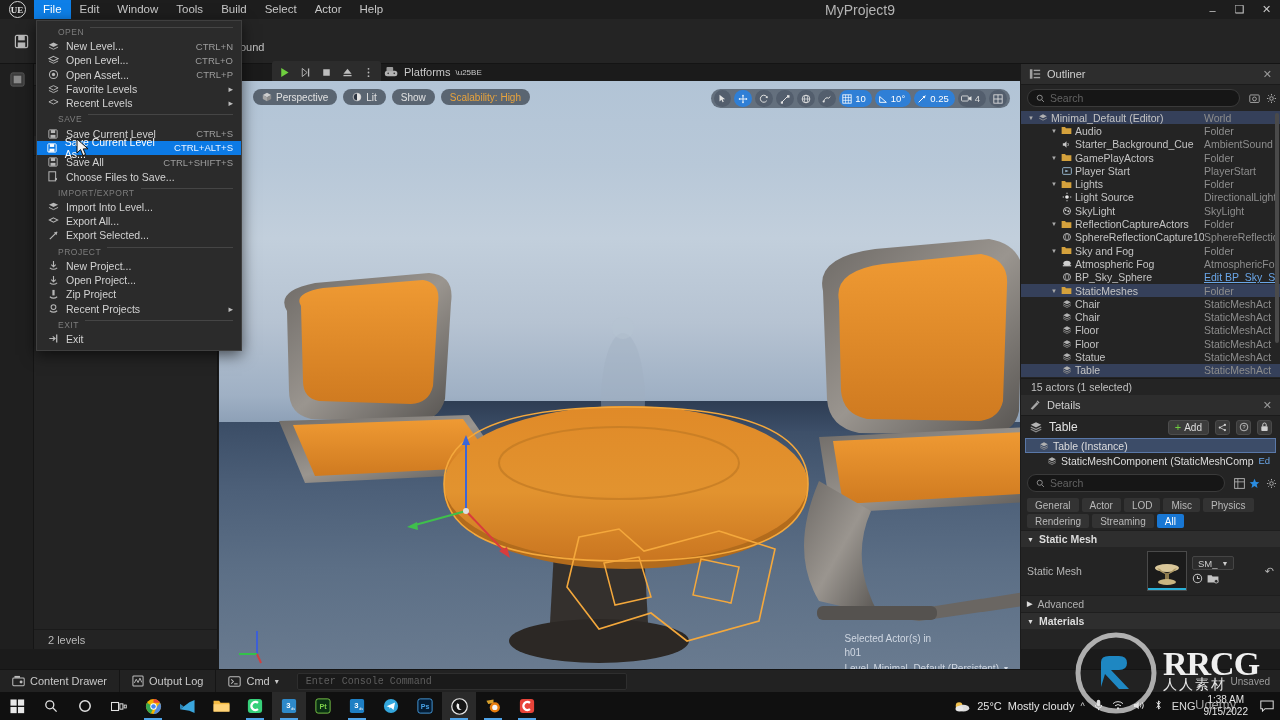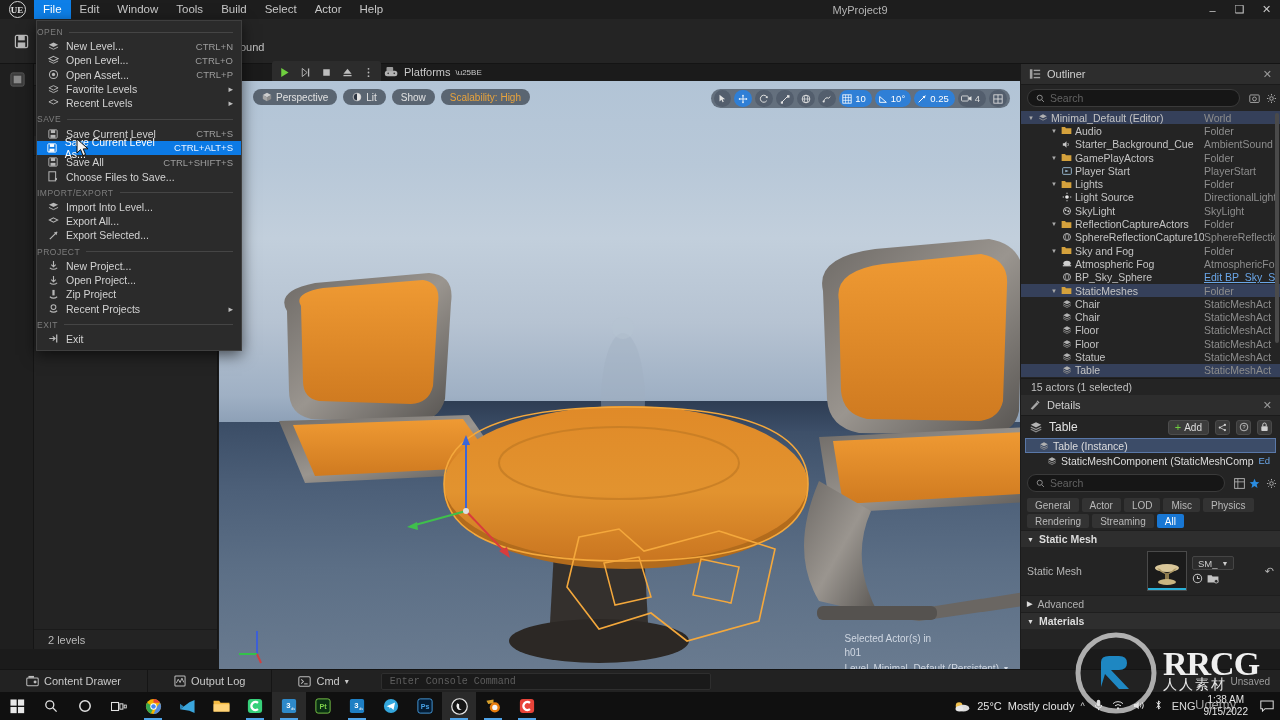--- a/index.html
+++ b/index.html
@@ -26,21 +26,21 @@
     border: 1.6px solid #d6d6d6; display: flex; align-items: center; justify-content: center;
     font-size: 9px; color: #e2e2e2; font-weight: bold; font-family: "Liberation Serif", serif;
   }
   .menubar { display: flex; align-items: center; height: 19px; }
   .menubar .mi {
     padding: 0 9px; height: 19px; line-height: 19px; font-size: 11.5px; color: #c8c8c8;
     cursor: default;
   }
   .menubar .mi.active { background: #0d7fe8; color: #fff; }
   .title-center {
-    position: absolute; left: 0; right: 0; text-align: center; font-size: 11px; color: #b4b4b4;
+    position: absolute; left: 0; right: 0; text-align: center; font-size: 14px; color: #b4b4b4;
     pointer-events: none;
   }
   .win-ctl {
     position: absolute; right: 0; top: 0; height: 19px; display: flex; align-items: center;
   }
   .win-ctl div {
     width: 27px; height: 19px; display: flex; align-items: center; justify-content: center;
     font-size: 11px; color: #c9c9c9;
   }
 
@@ -217,21 +217,21 @@
   }
   .prop-row { display: flex; align-items: center; padding: 4px 6px; font-size: 10.5px; color: #b6b6b6; }
 
   
   .bottombar {
     position: absolute; left: 0; top: 669px; width: 1280px; height: 23px;
     background: #222; border-top: 1px solid #141414; display: flex; align-items: center;
     gap: 0px;
   }
   .bb-btn {
-    height: 23px; display: flex; align-items: center; gap: 5px; padding: 0 26px;
+    height: 23px; display: flex; align-items: center; gap: 5px; padding: 0 12px;
     font-size: 11px; color: #c9c9c9; border-right: 1px solid #151515;
   }
   .bb-cmd {
     flex: 1; height: 17px; margin: 0 6px; background: #1a1a1a; border: 1px solid #2e2e2e;
     border-radius: 2px; display: flex; align-items: center; padding: 0 8px;
     font-family: "Liberation Mono", monospace; font-size: 10px; color: #5e5e5e;
     max-width: 330px;
   }
   .bb-right { margin-left: auto; display: flex; align-items: center; gap: 8px; padding-right: 10px; }
 
@@ -255,21 +255,21 @@
   .tb-tray { display: flex; align-items: center; gap: 9px; font-size: 11px; color: #dcdcdc; padding-right: 8px; }
   .tb-clock { font-size: 10px; color: #e6e6e6; line-height: 12px; text-align: center; padding-right: 6px; }
 
   
   .filemenu {
     position: absolute; left: 36px; top: 20px; width: 206px;
     background: #2b2b2b; border: 1px solid #3f3f3f; box-shadow: 0 4px 14px rgba(0,0,0,0.6);
     padding: 2px 0 4px 0; z-index: 50;
   }
   .fm-sect {
-    display: flex; align-items: center; gap: 6px; padding: 4px 8px 2px 0;
+    display: flex; align-items: flex-start; gap: 6px; padding: 4px 8px 2px 21px;
     font-size: 8.5px; color: #7e7e7e; letter-spacing: 0.5px;
   }
   .fm-sect .line { flex: 1; height: 1px; background: #454545; }
   .fm-item {
     height: 14.3px; display: flex; align-items: center; gap: 7px; padding: 0 8px 0 10px;
     font-size: 10.5px; color: #d2d2d2; position: relative;
   }
   .fm-item.sel { background: #0c7ae5; color: #fff; }
   .fm-item .ico { width: 12px; display: flex; align-items: center; justify-content: center; font-size: 9px; color: #b8b8b8; }
   .fm-item.sel .ico { color: #fff; }

